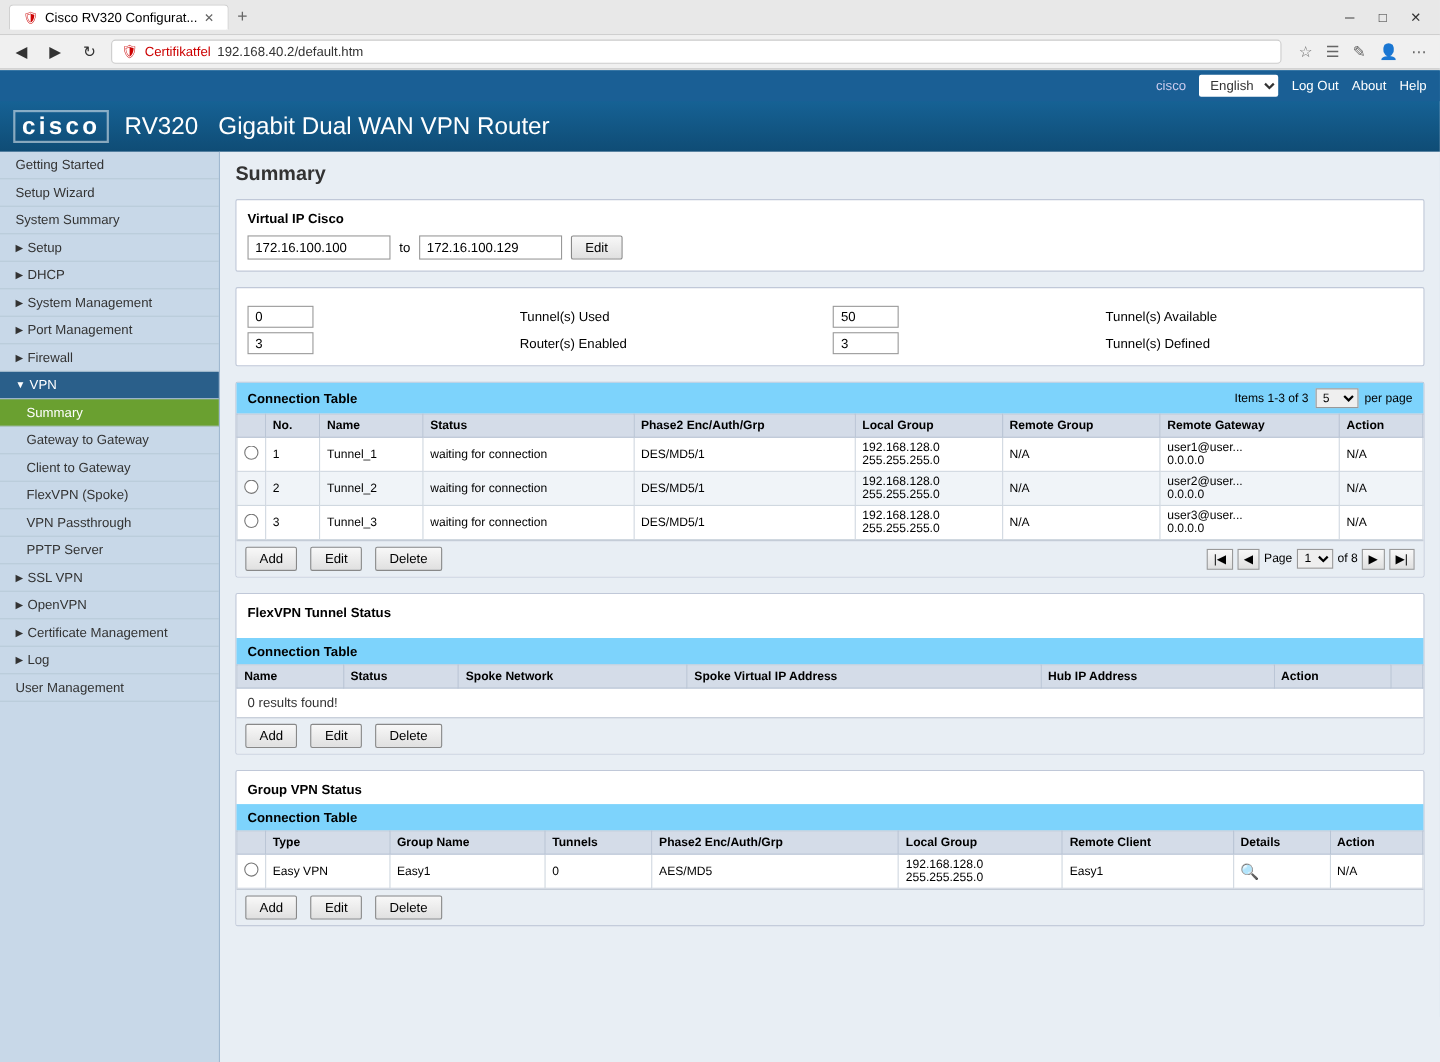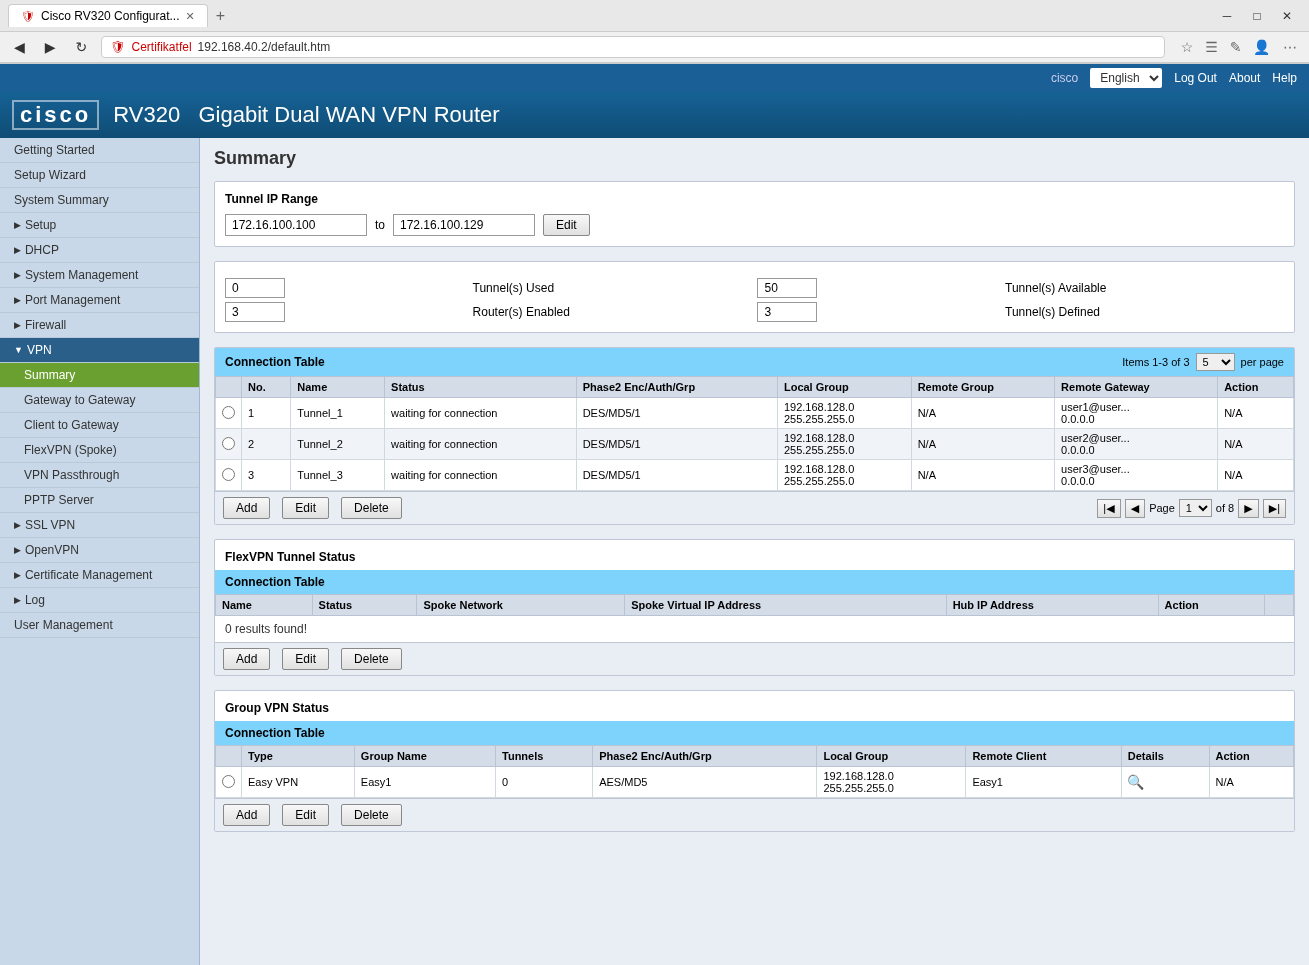--- a/index.html
+++ b/index.html
@@ -39,21 +39,21 @@
     .page-title { font-size: 18px; font-weight: bold; color: #333; margin-bottom: 12px; }
 
     
     .section-block { background: white; border: 1px solid #c0c8d8; margin-bottom: 14px; border-radius: 2px; }
     .section-body { padding: 10px; }
 
     .field-label { font-weight: bold; font-size: 12px; margin-bottom: 8px; }
 
     
     .ip-range-row { display: flex; align-items: center; gap: 8px; margin-top: 6px; }
-    .ip-input { border: 1px solid #999; padding: 3px 6px; font-size: 12px; width: 142px; background: white; }
+    .ip-input { border: 1px solid #999; padding: 3px 6px; font-size: 12px; width: 130px; background: white; }
     .btn { border: 1px solid #888; background: linear-gradient(180deg, #f8f8f8, #e0e0e0); padding: 3px 12px; font-size: 12px; cursor: pointer; border-radius: 2px; }
 
     
     .tunnel-status-grid { display: grid; grid-template-columns: auto auto auto auto; gap: 4px 10px; align-items: center; margin-top: 6px; }
     .tunnel-count-box { border: 1px solid #999; background: white; padding: 2px 6px; width: 60px; font-size: 12px; }
     .conn-table-header { background: #7dd3fc; padding: 5px 10px; font-weight: bold; font-size: 12px; display: flex; justify-content: space-between; align-items: center; }
     .conn-table-header .items-info { font-size: 11px; font-weight: normal; display: flex; align-items: center; gap: 6px; }
     .per-page-select { border: 1px solid #999; padding: 1px 2px; font-size: 11px; }
     table { width: 100%; border-collapse: collapse; font-size: 11px; }
     table th { background: #d4dce8; padding: 4px 6px; text-align: left; border: 1px solid #b8c4d4; font-weight: bold; }
@@ -162,21 +162,21 @@
     <div class="sidebar-item section">Certificate Management</div>
     <div class="sidebar-item section">Log</div>
     <div class="sidebar-item">User Management</div>
   </div>
 
   <div class="main-content">
     <div class="page-title">Summary</div>
 
     <div class="section-block">
       <div class="section-body">
-        <div class="field-label">Tunnel IP Range</div>
+        <div class="field-label">Virtual IP Cisco</div>
         <div class="ip-range-row">
           <input type="text" class="ip-input" value="172.16.100.100" style="">
           <span>to</span>
           <input type="text" class="ip-input" value="172.16.100.129" style="">
           <button class="btn">Edit</button>
         </div>
       </div>
     </div>
 
     <div class="section-block">
@@ -271,21 +271,21 @@
           </select>
           <span>of 8</span>
           <button class="page-nav">▶</button>
           <button class="page-nav">▶|</button>
         </div>
       </div>
     </div>
 
     <div class="section-block">
       <div class="section-body" style="padding-bottom:0;">
-        <div class="field-label" style="margin-bottom:6px;">FlexVPN Tunnel Status</div>
+        <div class="field-label" style="margin-bottom:16px;">FlexVPN Tunnel Status</div>
       </div>
       <div class="conn-table-header">
         <span>Connection Table</span>
       </div>
       <table>
         <thead>
           <tr>
             <th>Name</th>
             <th>Status</th>
             <th>Spoke Network</th>

